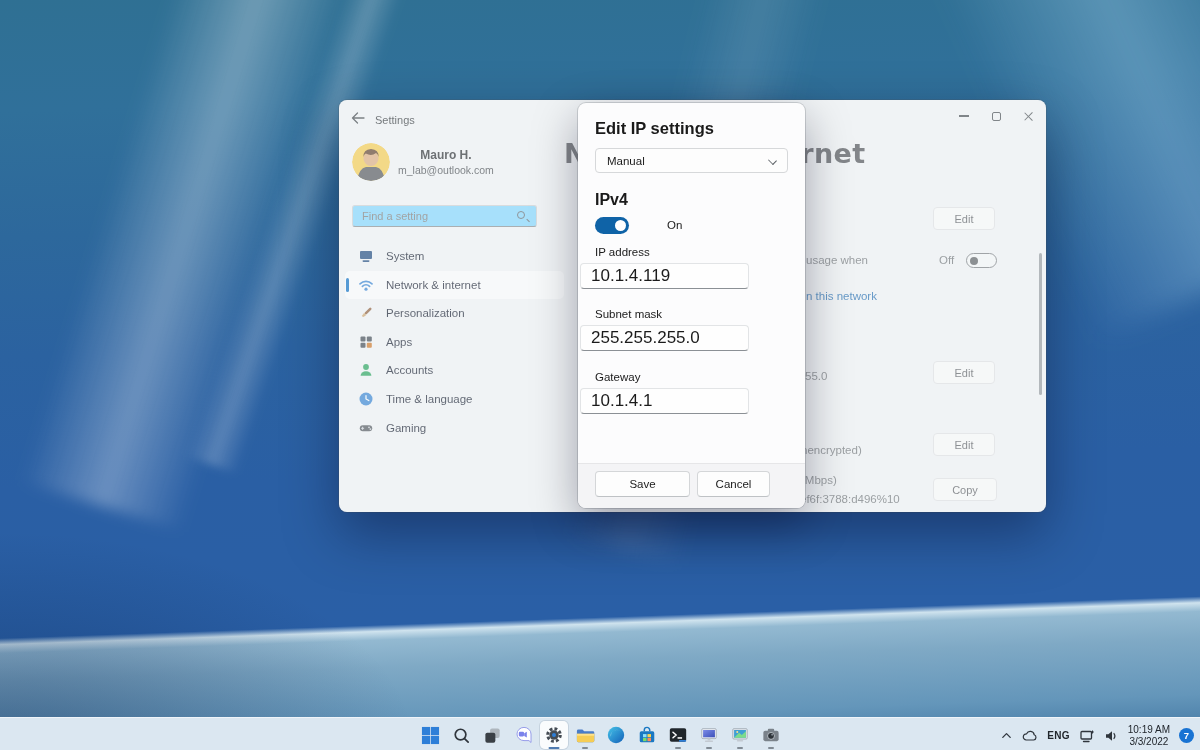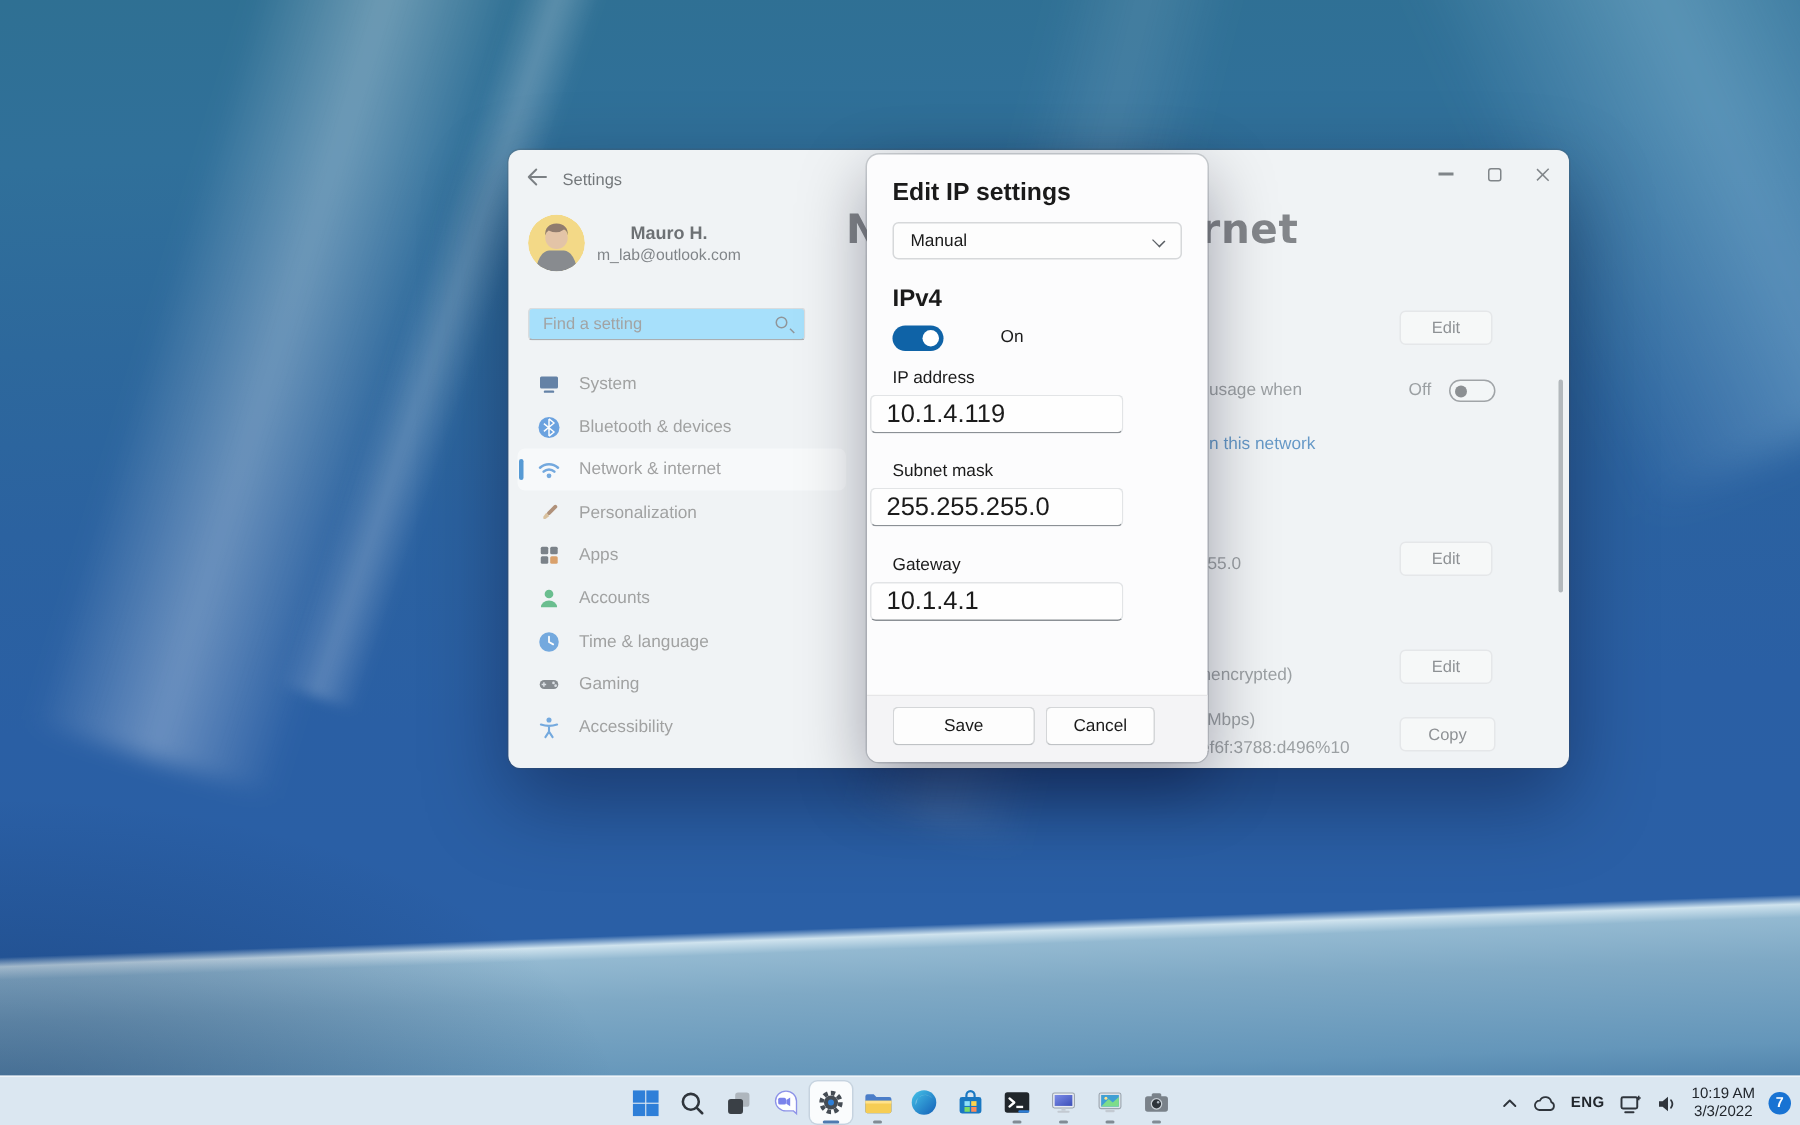--- a/index.html
+++ b/index.html
@@ -46,21 +46,21 @@
   .profile-email { font-size:10.5px; color:#41464c; margin-top:2px; }
 
   .searchbox { position:absolute; left:13px; top:105px; width:185px; height:22px;
     background:#7dd3fc; border:1px solid #c9ccd0; border-bottom-color:#82878c; border-radius:3px; }
   .searchbox input { position:absolute; inset:0; border:0; outline:0; background:transparent; padding:0 24px 0 9px; font-size:11px; color:#5a5f65; font-family:inherit; }
   .search-glyph { position:absolute; right:7px; top:4px; width:13px; height:13px; }
   .search-glyph .lens { position:absolute; left:1px; top:1px; width:8px; height:8px; border:1.3px solid #5a6066; border-radius:50%; }
   .search-glyph .handle { position:absolute; left:9.5px; top:9.5px; width:4px; height:1.3px; background:#5a6066; transform:rotate(45deg); }
 
   .nav { position:absolute; left:6px; top:142px; width:219px; z-index:1; }
-  .nav-item { position:relative; height:28px; margin-bottom:.6px; display:flex; align-items:center; padding-left:13px; border-radius:5px; cursor:pointer; color:#737373;text-align:right; }
+  .nav-item { position:relative; height:28px; margin-bottom:.6px; display:flex; align-items:center; padding-left:13px; border-radius:5px; cursor:pointer; color:#0f172a;text-align:right; }
   .nav-item.selected { background:rgba(255,255,255,.62); }
   .nav-item .pill { display:none; }
   .nav-item.selected .pill { display:block; position:absolute; left:1px; top:7px; width:3px; height:14px; border-radius:2px; background:#0067c0; }
   .nav-icon { width:16px; height:16px; flex:0 0 16px; }
   .nav-label { margin-left:12px; font-size:11.5px; }
 
   
   .page-title { position:absolute; left:225px; top:38px; font-family:"DejaVu Sans", sans-serif; font-weight:700;
     font-size:27px; letter-spacing:.4px; color:#45494f; white-space:nowrap; z-index:1; }
   .frag { position:absolute; font-size:11.5px; color:#6b7075; white-space:nowrap; z-index:1; }
@@ -169,28 +169,20 @@
 
     <div class="nav">
       <div class="nav-item">
 
         <svg class="nav-icon" viewBox="0 0 16 16">
           <rect x="2" y="3" width="12" height="8" rx="1" fill="#16427a"></rect>
             <rect x="4.5" y="12.3" width="7" height="1.6" rx=".8" fill="#16427a"></rect>
         </svg>
         <span class="nav-label">System</span>
       </div>
-      <div class="nav-item">
-
-        <svg class="nav-icon" viewBox="0 0 16 16">
-          <circle cx="8" cy="8" r="7" fill="#2173d2"></circle>
-          <path d="M8 2.3 V13.7 M8 2.3 L11.4 5 L4.6 10.6 M8 13.7 L11.4 11 L4.6 5.4" stroke="#fff" stroke-width="1" fill="none" stroke-linejoin="round"></path>
-        </svg>
-        <span class="nav-label">Bluetooth &amp; devices</span>
-      </div>
       <div class="nav-item selected">
         <div class="pill"></div>
         <svg class="nav-icon" viewBox="0 0 16 16">
           <path d="M2 6.8 A8.8 8.8 0 0 1 14 6.8" stroke="#2f7fd0" stroke-width="1.7" fill="none" stroke-linecap="round"></path>
           <path d="M4.4 9.4 A5.2 5.2 0 0 1 11.6 9.4" stroke="#2f7fd0" stroke-width="1.7" fill="none" stroke-linecap="round"></path>
           <circle cx="8" cy="12.2" r="1.6" fill="#2f7fd0"></circle>
         </svg>
         <span class="nav-label">Network &amp; internet</span>
       </div>
       <div class="nav-item">
@@ -231,28 +223,20 @@
       </div>
       <div class="nav-item">
 
         <svg class="nav-icon" viewBox="0 0 16 16">
           <rect x="1.8" y="5.3" width="12.4" height="6" rx="3" fill="#4a5058"></rect>
           <path d="M4.6 6.8 v3 M3.1 8.3 h3" stroke="#cdd3da" stroke-width="1"></path>
           <circle cx="11" cy="7.3" r=".9" fill="#cdd3da"></circle>
             <circle cx="12.4" cy="9.1" r=".9" fill="#cdd3da"></circle>
         </svg>
         <span class="nav-label">Gaming</span>
-      </div>
-      <div class="nav-item">
-
-        <svg class="nav-icon" viewBox="0 0 16 16">
-          <circle cx="8" cy="3" r="1.7" fill="#2f7fd0"></circle>
-          <path d="M2.6 6 Q8 7.8 13.4 6 M8 7.3 V10.8 M8 10.8 L5.6 14.4 M8 10.8 L10.4 14.4" stroke="#2f7fd0" stroke-width="1.4" fill="none" stroke-linecap="round"></path>
-        </svg>
-        <span class="nav-label">Accessibility</span>
       </div>
     </div>
 
     <div class="page-title">Network &amp; internet</div>
 
     <button class="ghost-btn" style="left:594px; top:107px;">Edit</button>
 
     <div class="frag" style="left:467px; top:154px;">usage when</div>
     <div class="frag" style="left:600px; top:154px;">Off</div>
     <div class="toggle-off" style="left:627px; top:153px;">

